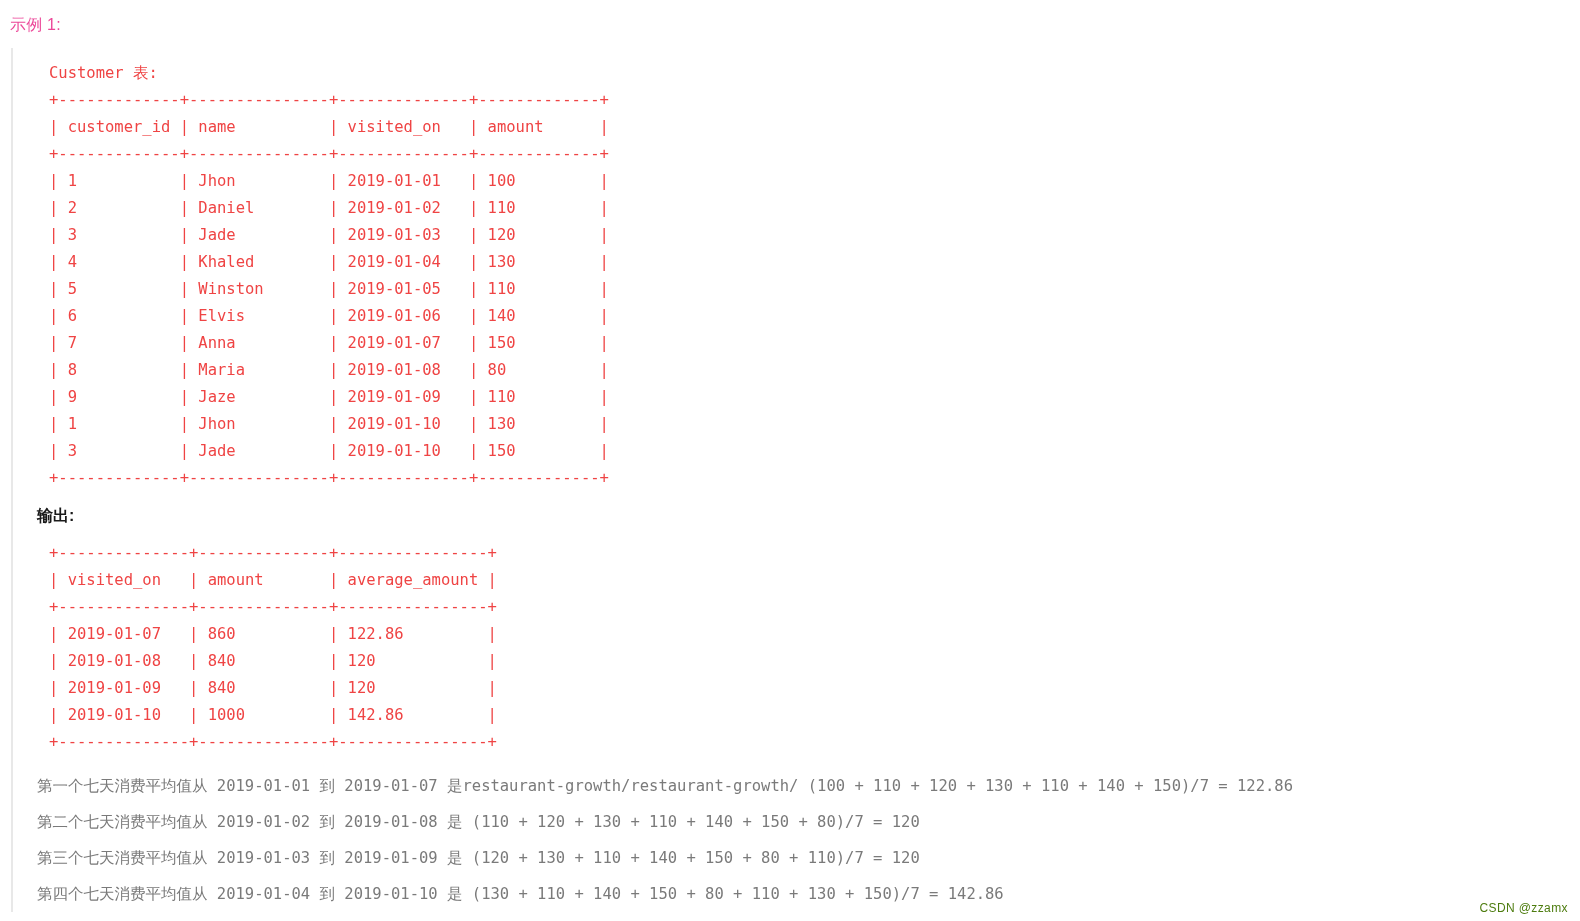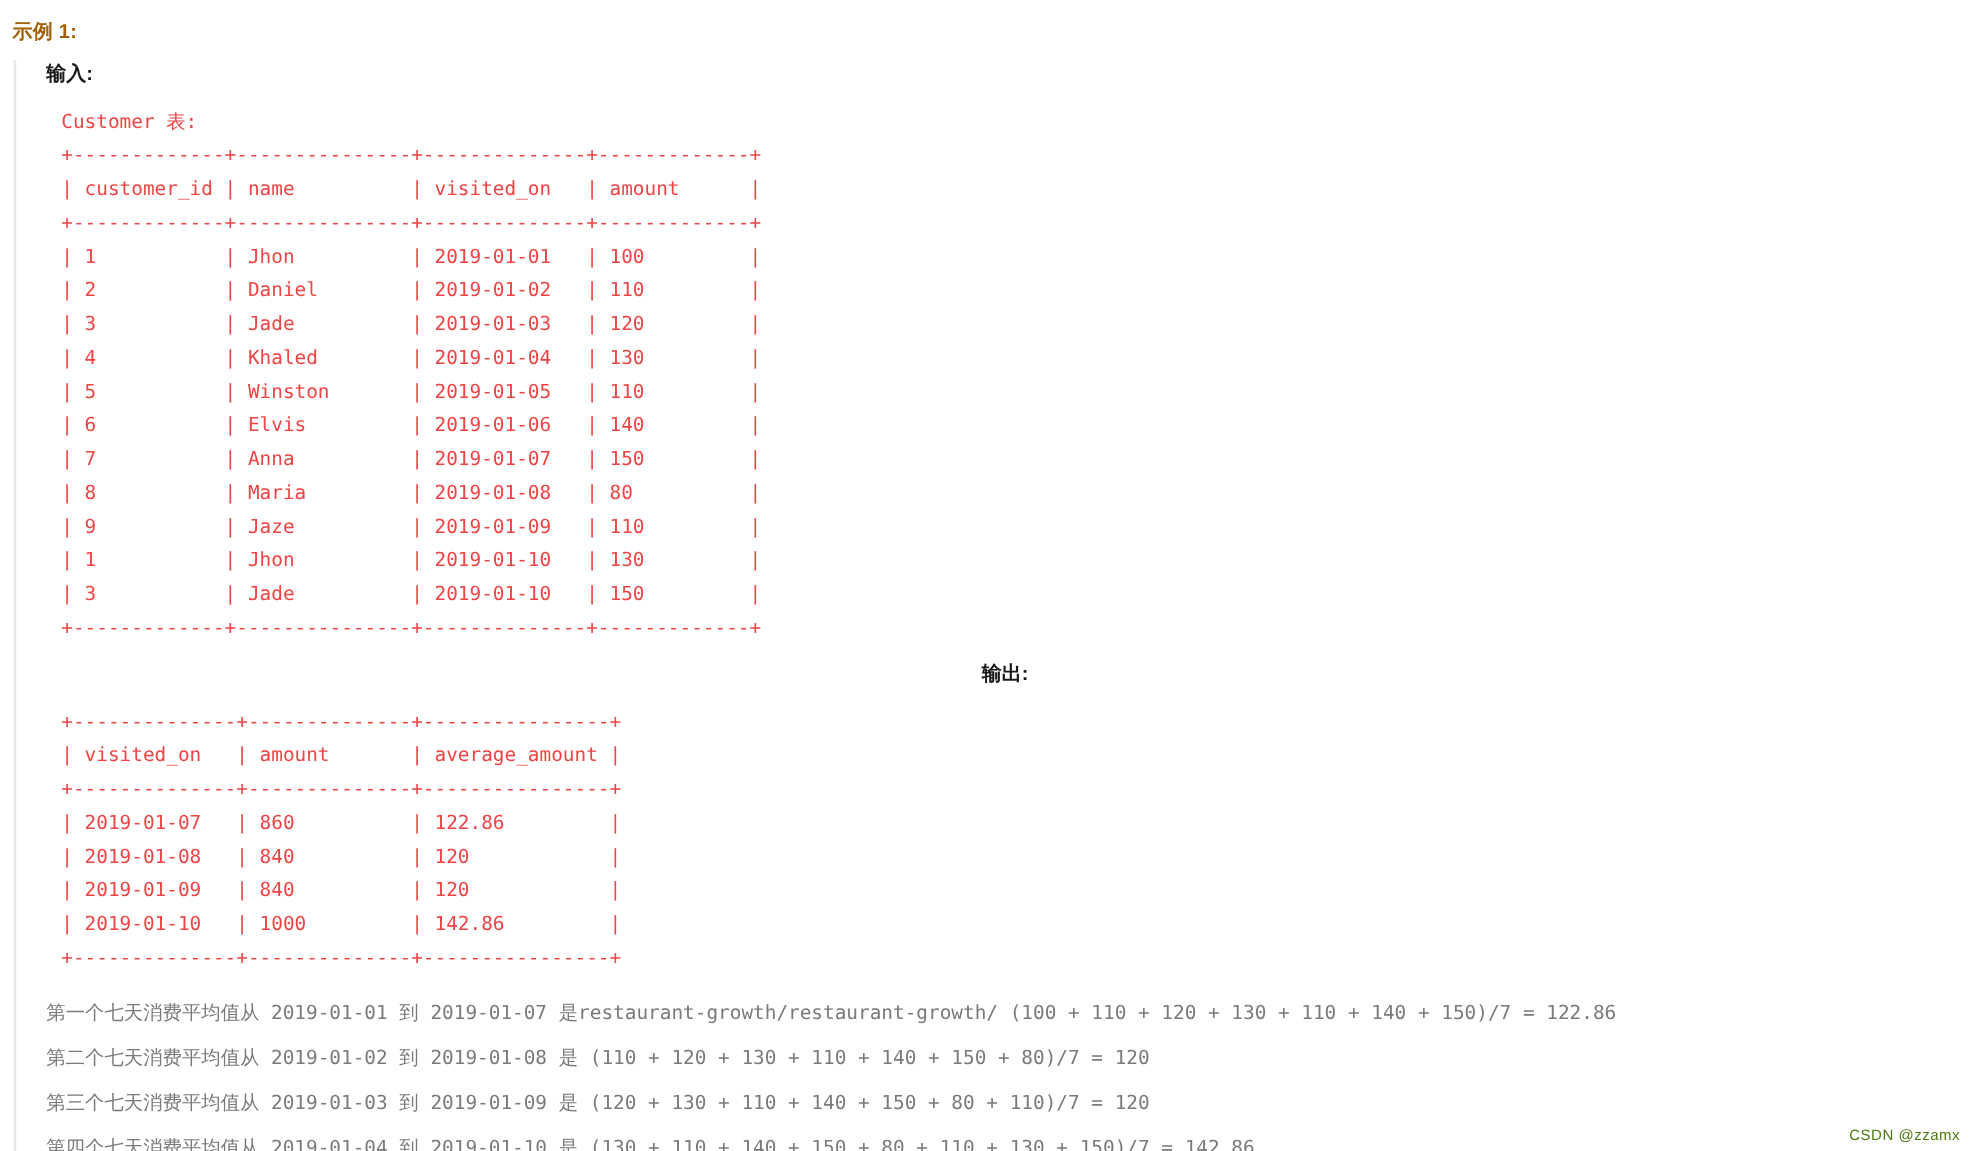--- a/index.html
+++ b/index.html
@@ -21,22 +21,22 @@
     height: 921px;
     box-sizing: border-box;
     padding: 0;
   }
 
   .example-heading {
     position: absolute;
     left: 10px;
     top: 15px;
     font-size: 16px;
-    font-weight: bold;
-    color: #a16207;
+    font-weight: normal;
+    color: #ec4899;
     letter-spacing: 0.2px;
   }
 
   .quote-block {
     position: absolute;
     left: 11px;
     top: 48px;
     width: 1560px;
     border-left: 2px solid #e8e8e8;
     padding-left: 24px;
@@ -46,21 +46,20 @@
   .sub-heading {
     font-size: 16px;
     font-weight: bold;
     color: #1a1a1a;
     margin: 0 0 2px 0;
     line-height: 24px;
   }
 
   .sub-heading.second {
     margin-top: 10px;
-    text-align: center;
   }
 
   .sub-heading.third {
     margin-top: 10px;
   }
 
   pre.mono {
     margin: 12px;
     font-family: "DejaVu Sans Mono", "Liberation Mono", monospace;
     font-size: 15.5px;
@@ -91,21 +90,20 @@
 </style>
 </head>
 <body>
 
 <div class="page">
 
   <div class="example-heading">示例 1:</div>
 
   <div class="quote-block">
 
-    <div class="sub-heading">输入:</div>
 
     <pre class="mono">Customer 表:
 +-------------+---------------+--------------+-------------+
 | customer_id | name          | visited_on   | amount      |
 +-------------+---------------+--------------+-------------+
 | 1           | Jhon          | 2019-01-01   | 100         |
 | 2           | Daniel        | 2019-01-02   | 110         |
 | 3           | Jade          | 2019-01-03   | 120         |
 | 4           | Khaled        | 2019-01-04   | 130         |
 | 5           | Winston       | 2019-01-05   | 110         |

